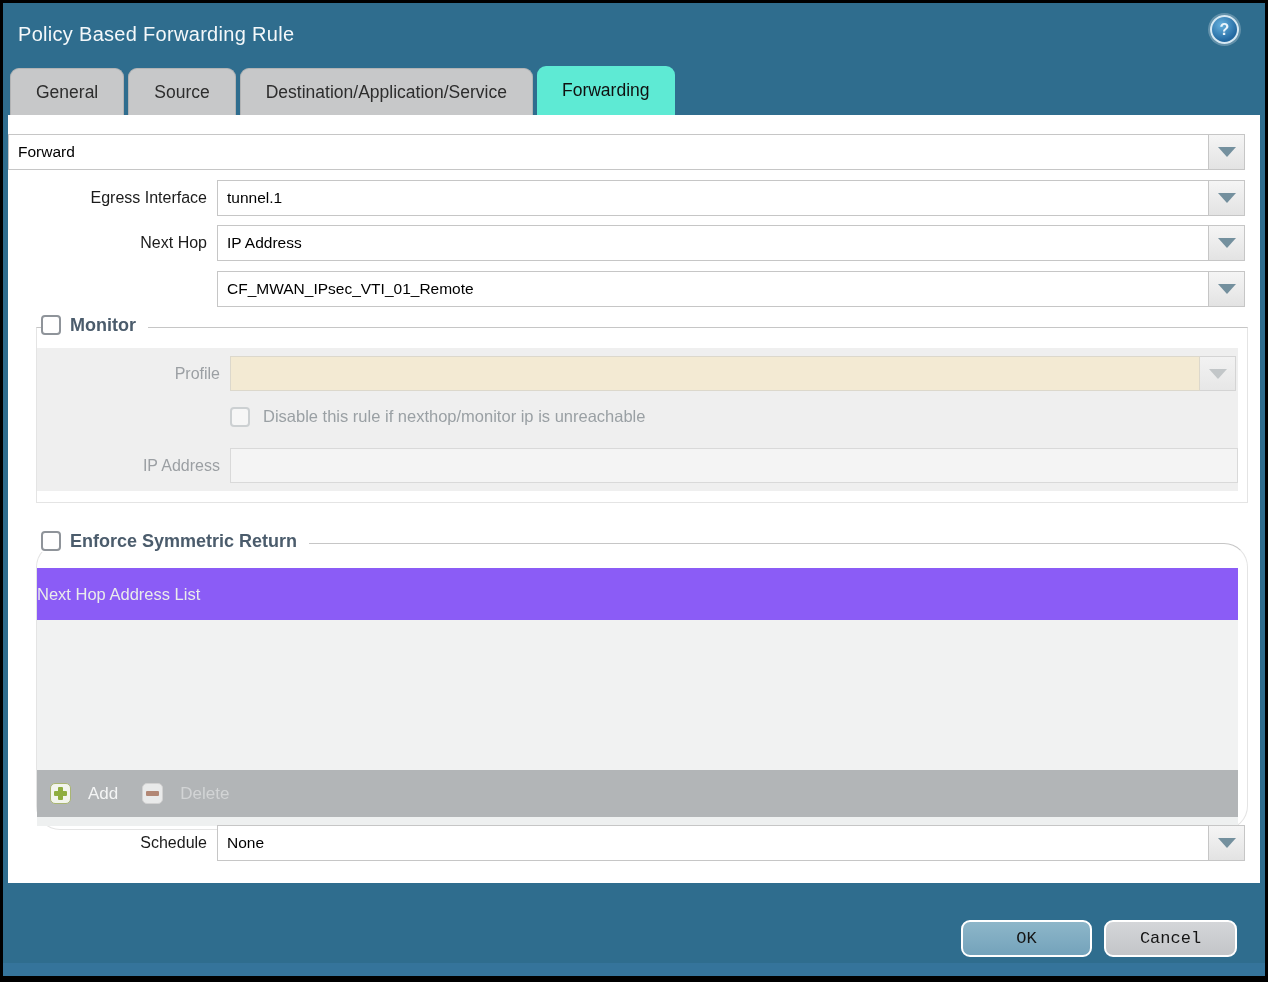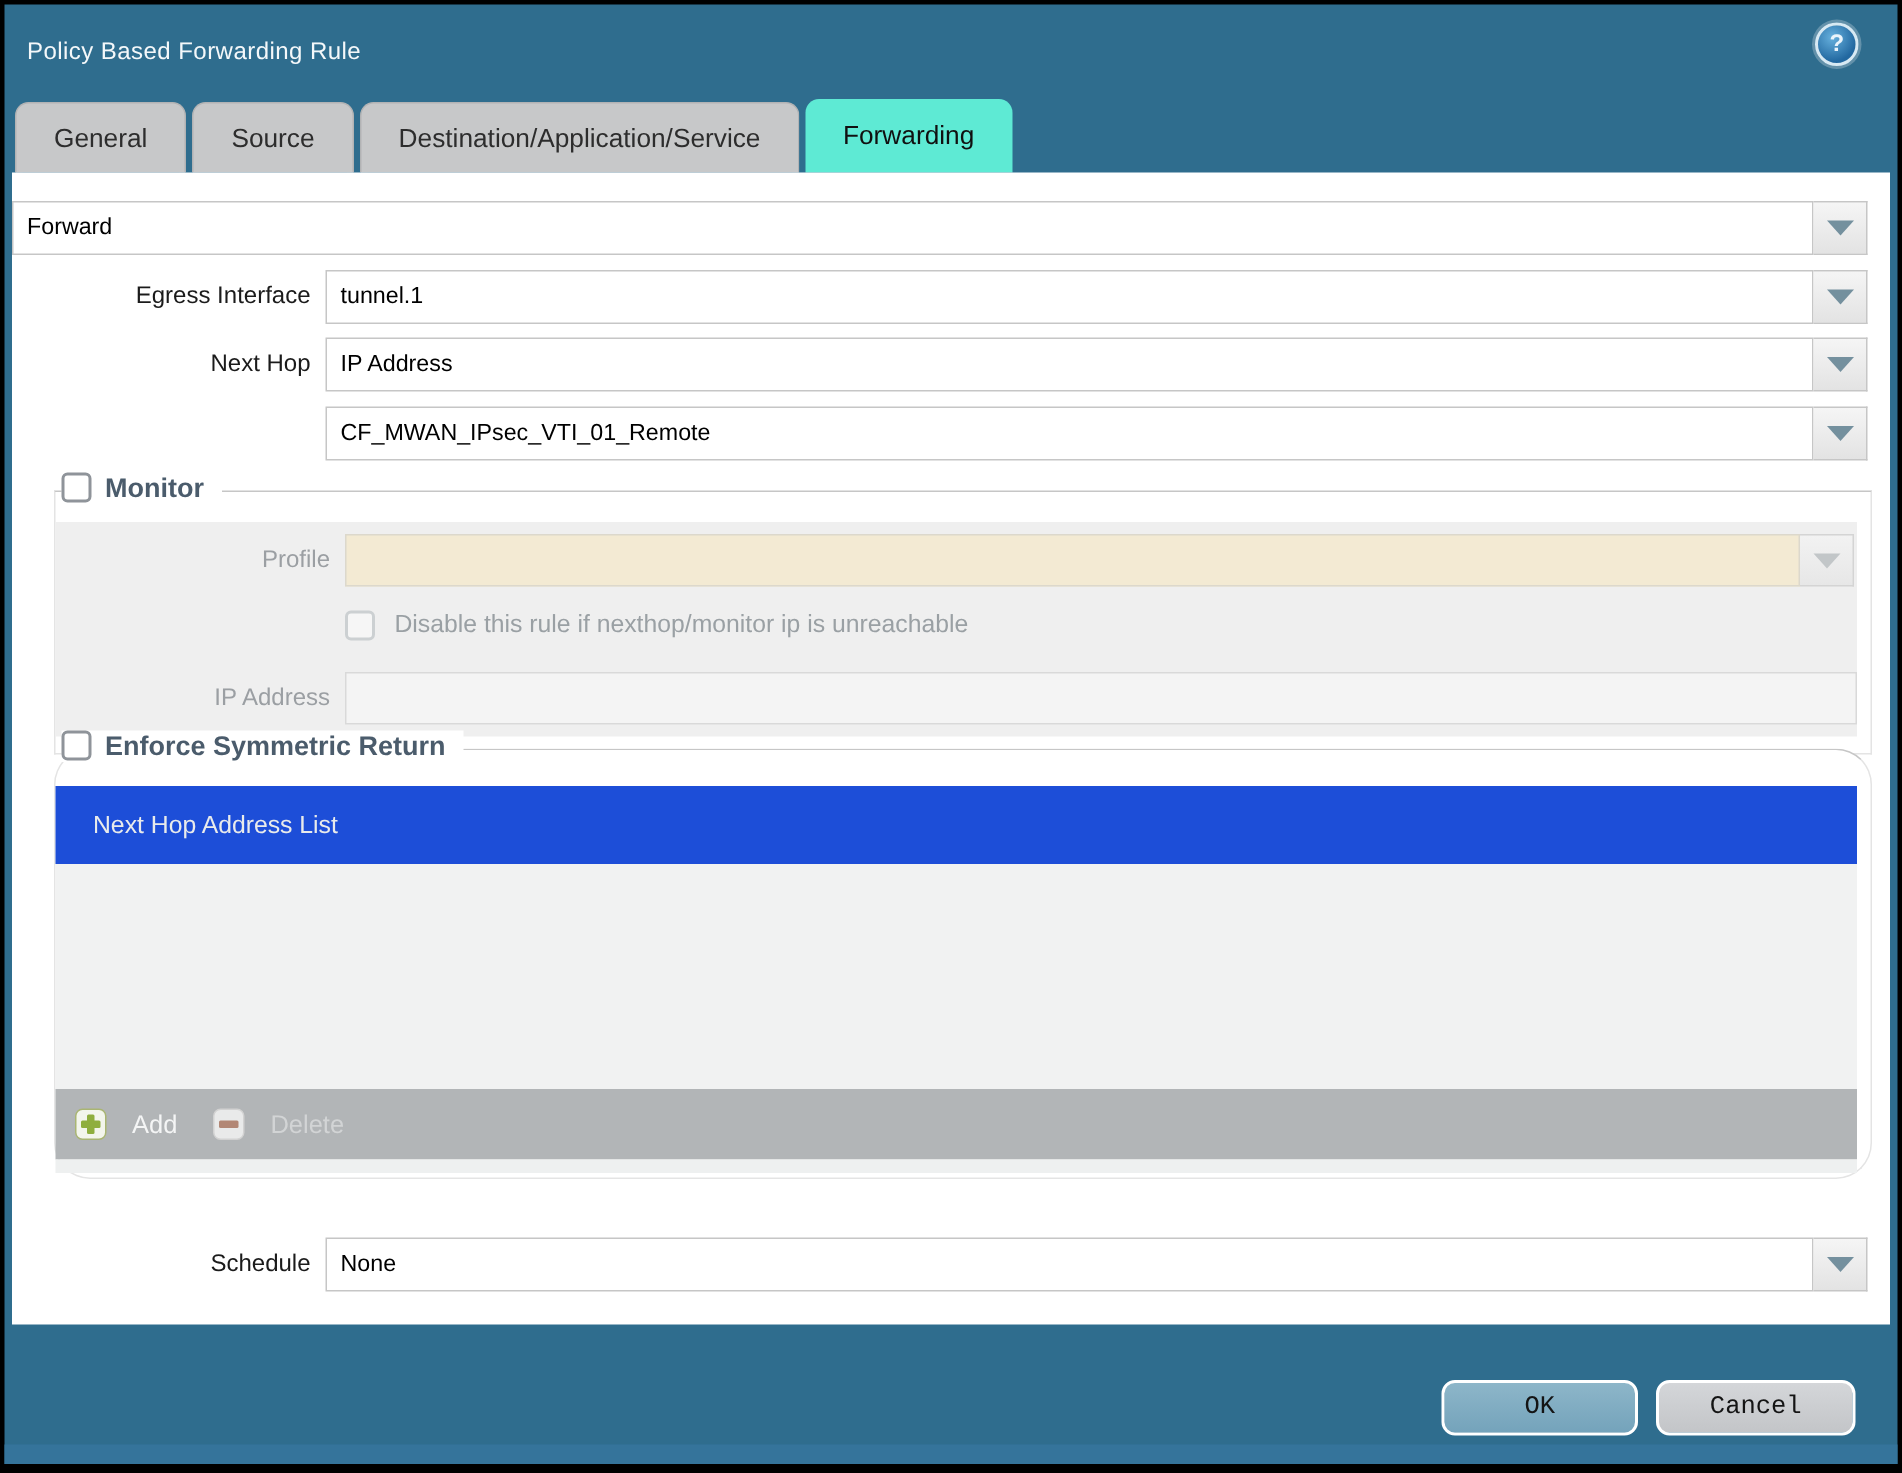--- a/index.html
+++ b/index.html
@@ -4,21 +4,21 @@
 <style>
   * { margin:0; padding:0; box-sizing:border-box; }
   html,body { width:1268px; height:982px; }
   body { font-family:"Liberation Sans","DejaVu Sans",sans-serif; }
 
   .frame { width:1268px; height:982px; background:#000; padding:3px 3px 6px 3px; }
   .chrome { width:100%; height:100%; background:#2f6d8e; display:flex; flex-direction:column; position:relative; }
 
   
   .titlebar { height:63px; position:relative; display:flex; align-items:center; padding-left:15px; }
-  .dialog-title { color:#f4f8fa; font-size:16px; font-weight:400; letter-spacing:.3px; }
+  .dialog-title { color:#f4f8fa; font-size:20px; font-weight:400; letter-spacing:.3px; }
   .help-btn { position:absolute; right:26px; top:12px; width:29px; height:29px; border-radius:50%;
     background:radial-gradient(circle at 38% 32%, #66b0dd, #2268a0 70%);
     border:2px solid #d7e9f3; box-shadow:0 0 0 2px rgba(255,255,255,.25);
     display:flex; align-items:center; justify-content:center; cursor:pointer; }
   .help-glyph { color:#eaf4fb; font-size:16px; font-weight:bold; line-height:1; }
 
   
   .tabs { height:49px; display:flex; gap:4px; padding-left:7px; align-items:stretch; }
   .tab { border-radius:9px 9px 0 0; padding:0 25px; display:flex; align-items:center; justify-content:center;
     font-size:17.5px; cursor:pointer; }
@@ -50,21 +50,21 @@
 
   .graybox { position:absolute; background:#efefef; }
   .graybox .flabel { color:#9b9fa3; width:193px; }
   .dis-combo .combo-text { background:#f3ead3; border-color:#dcd8cc; }
   .dis-combo .combo-btn { background:linear-gradient(#f2f2f2,#e7e7e7); border-color:#d4d4d4; cursor:default; }
   .dis-input { position:absolute; height:35px; background:#f4f4f4; border:1px solid #d9d9d9; }
   .chk-label { font-size:16.5px; color:#9aa0a4; line-height:22px; }
 
   
   .nh-table { position:absolute; left:0; top:24px; width:1201px; }
-  .nh-header { height:52px; background:#1d4ed8; display:flex; align-items:center; padding-left:25px;
+  .nh-header { height:52px; background:#8b5cf6; display:flex; align-items:center; padding-left:0;
     color:#e9ebeb; font-size:16.5px; }
   .nh-body { height:150px; background:#f1f2f2; }
   .nh-footer { height:47px; background:#b2b5b7; display:flex; align-items:center; gap:24px; padding-left:13px; }
   .nh-strip { height:9px; background:#eef0f0; }
   .tbl-btn { display:flex; align-items:center; gap:17px; cursor:pointer; }
   .tbl-btn.disabled { cursor:default; }
   .mini-btn { width:21px; height:21px; border-radius:5px; position:relative; flex:none; }
   .mini-btn.add { background:#f3f5ec; border:1px solid #a9b573; }
   .mini-btn.del { background:#e9eaea; border:1px solid #d2d2d2; }
   .bar { position:absolute; background:#8fae3e; border-radius:1px; }
@@ -176,21 +176,21 @@
             <span class="chk-label">Disable this rule if nexthop/monitor ip is unreachable</span>
           </div>
 
           <div class="prow" style="top:100px; width:1201px; height:35px;">
             <div class="flabel">IP Address</div>
             <div class="dis-input" style="position:relative; flex:1;"></div>
           </div>
         </div>
       </div>
 
-      <div class="section" style="left:28px; top:384px; width:1212px; height:287px;border-radius:24px;">
+      <div class="section" style="left:28px; top:428px; width:1212px; height:287px;border-radius:24px;">
         <div class="legend">
           <div class="cb"></div>
           <span class="legend-text">Enforce Symmetric Return</span>
         </div>
         <div class="nh-table">
           <div class="nh-header">
             <span>Next Hop Address List</span>
           </div>
           <div class="nh-body"></div>
           <div class="nh-footer">

